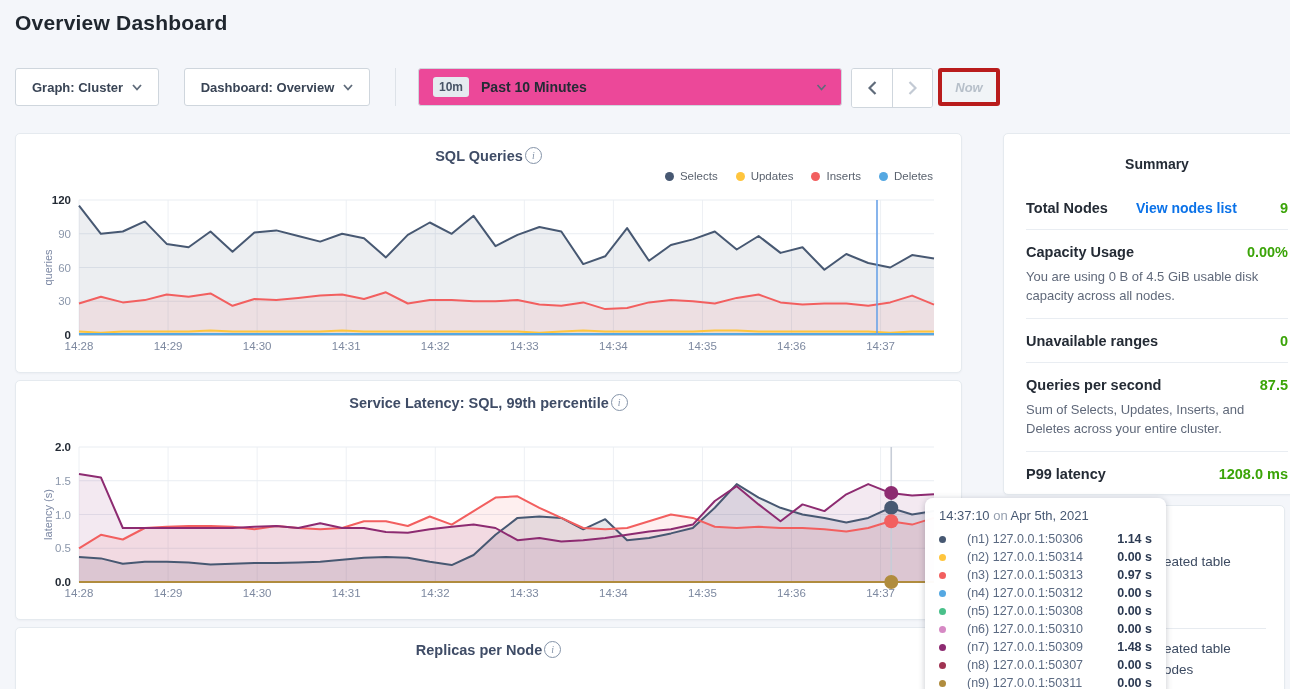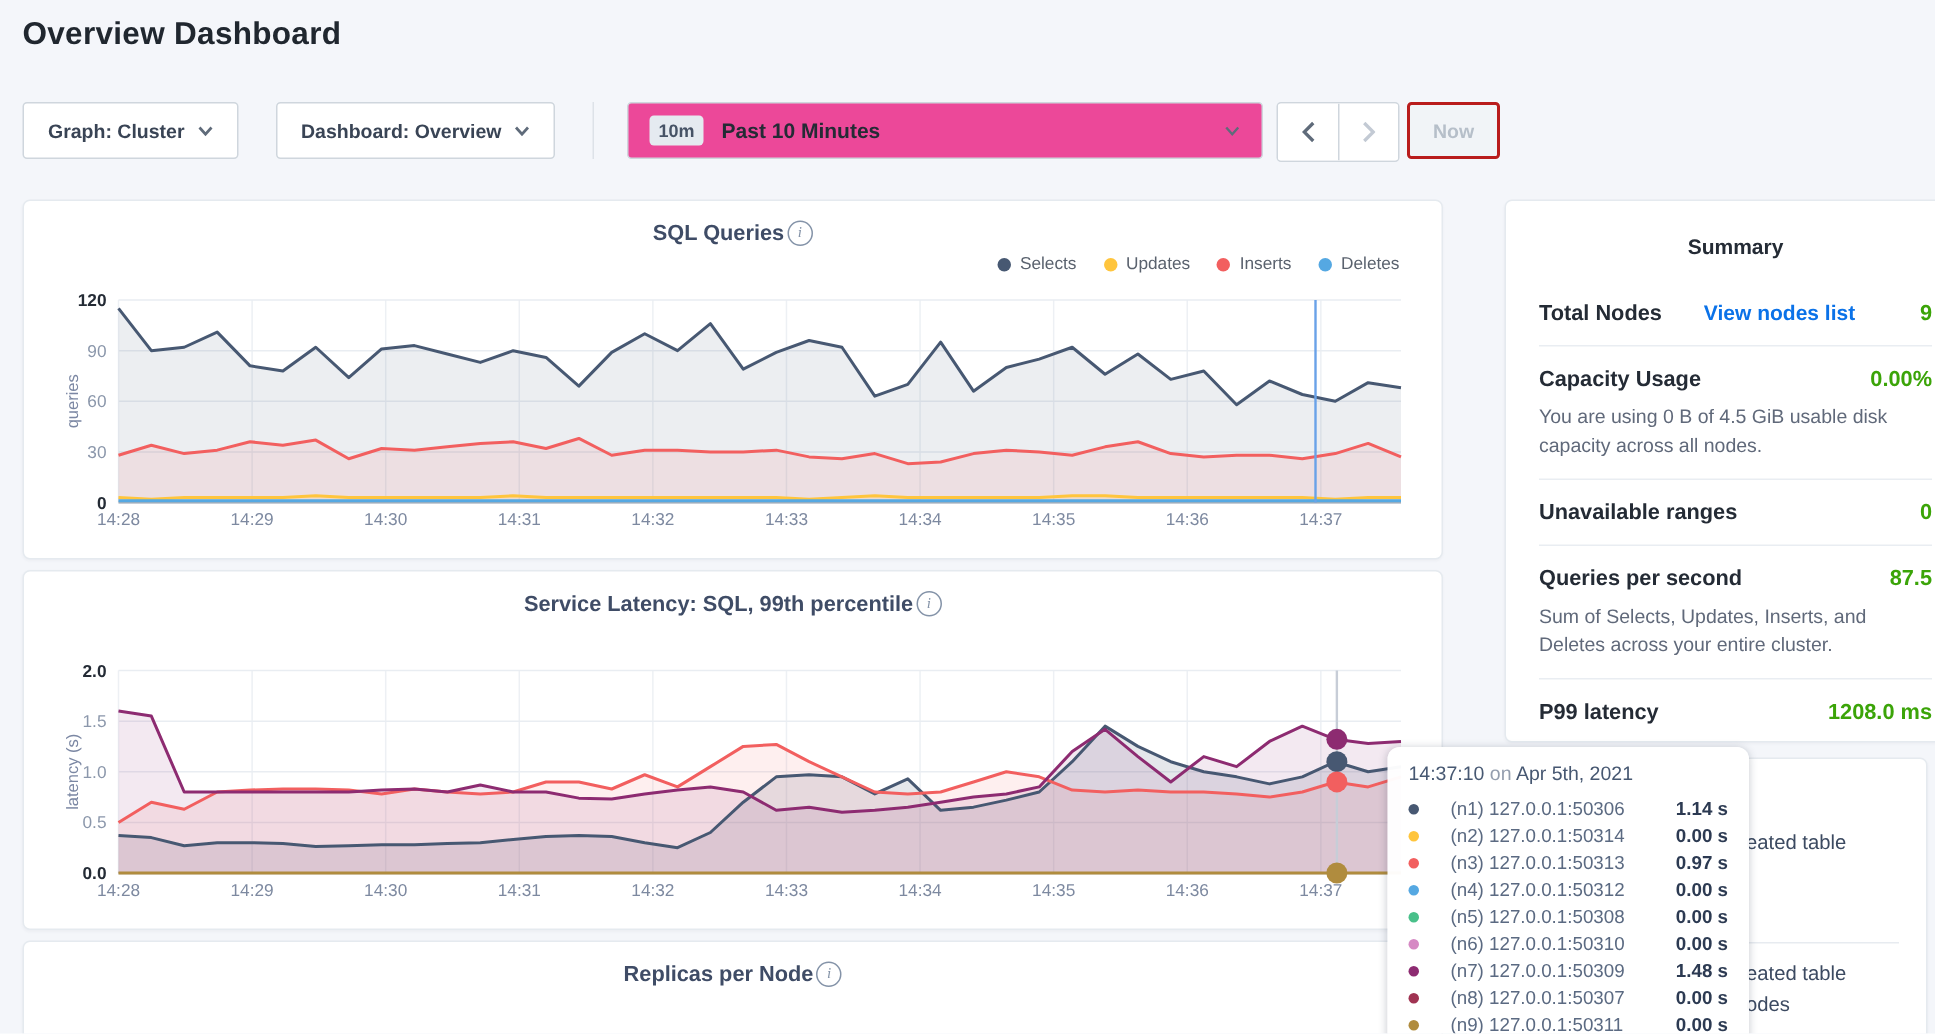--- a/index.html
+++ b/index.html
@@ -18,22 +18,22 @@
   .badge{background:#e5eaf0;border-radius:3px;padding:3px 6px;font-size:12px;font-weight:700;color:#475366;}
   .time-label{font-weight:700;font-size:14px;color:#242b35;}
   .time-dd .chev{margin-left:auto;}
   .chev{display:inline-flex;color:#5f6b7a;}
   .btn-group{position:absolute;left:851px;top:68px;display:flex;border:1px solid #cfd6dd;border-radius:3px;
       overflow:hidden;height:38px;background:#fff;}
   .btn-group button{width:40px;height:100%;border:none;background:#fff;display:flex;align-items:center;
       justify-content:center;cursor:pointer;padding:0;color:#242b35;}
   .btn-group button.disabled{color:#c3cad4;}
   .btn-group button + button{border-left:1px solid #cfd6dd;}
-  .now-btn{position:absolute;left:938px;top:68px;width:62px;height:38px;border:2px solid #b91c1c;border-radius:3px;
-      background:#f1f4f7;color:#b6bfc9;font-weight:700;font-size:13px;font-family:inherit;cursor:default;}
+  .now-btn{position:absolute;left:938px;top:68px;width:62px;height:38px;border:4px solid #b91c1c;border-radius:3px;
+      background:#f1f4f7;color:#b6bfc9;font-weight:700;font-size:13px;font-family:inherit;cursor:default;font-style:italic;}
   
   .card{position:absolute;background:#fff;border:1px solid #e5eaef;border-radius:5px;box-shadow:0 1px 2px rgba(40,50,70,.04);}
   #sql-card{left:15px;top:133px;width:945px;height:238px;}
   #lat-card{left:15px;top:380px;width:945px;height:238px;}
   #rep-card{left:15px;top:627px;width:945px;height:90px;}
   #summary-card{left:1003px;top:133px;width:306px;height:360px;}
   #events-card{left:977px;top:505px;width:306px;height:220px;}
   .chart-title-row{position:absolute;top:13px;left:0;right:0;display:flex;justify-content:center;align-items:flex-end;gap:2px;}
   .chart-title{font-weight:700;font-size:14.5px;color:#3f4c66;}
   .info-icon{width:15px;height:15px;border:1.4px solid #8493a8;border-radius:50%;color:#8493a8;font-size:10px;

